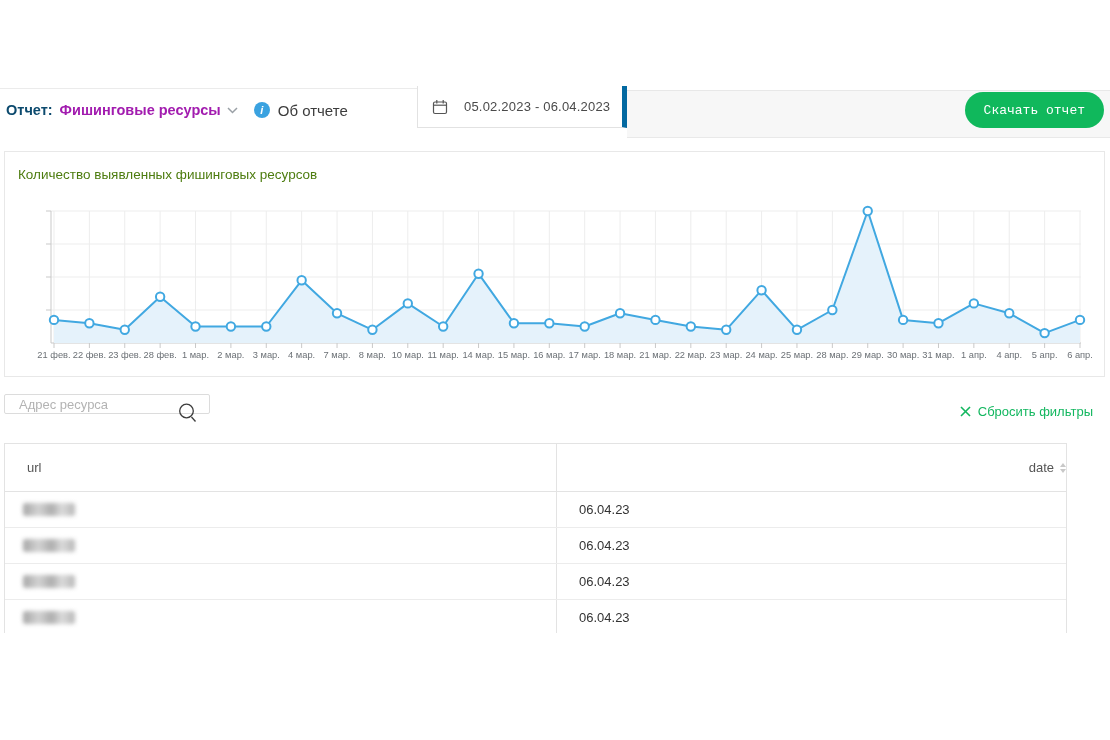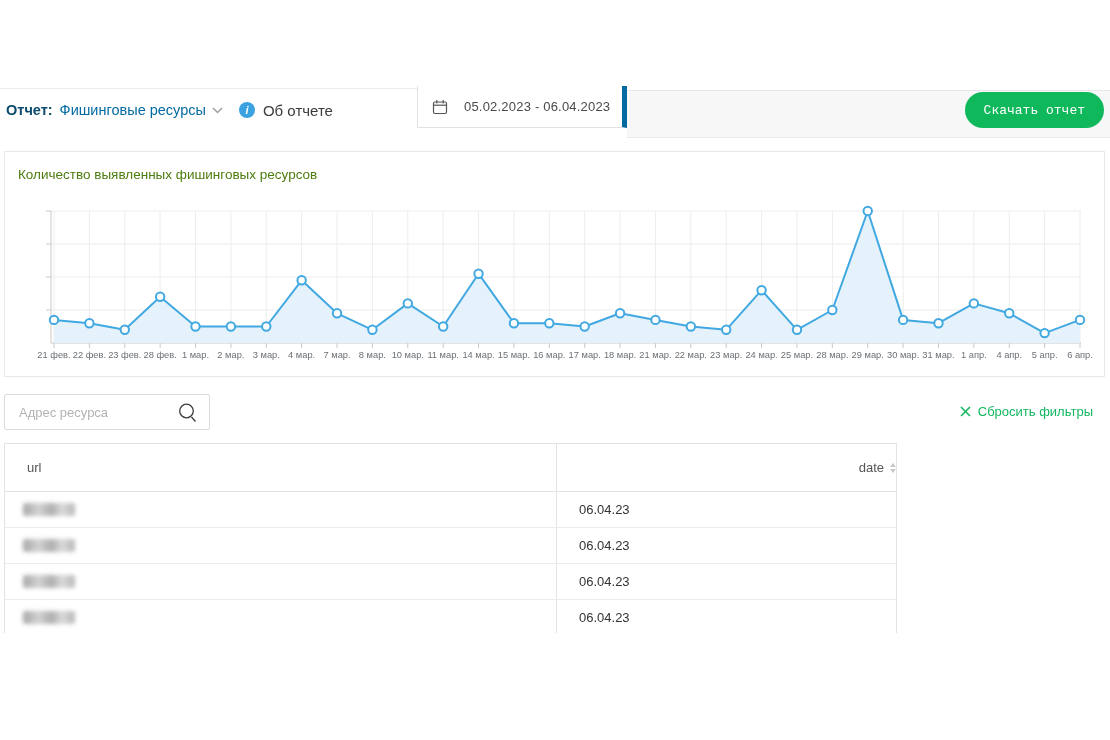--- a/index.html
+++ b/index.html
@@ -9,21 +9,21 @@
 
   
   .topbar-line { position:absolute; top:88px; height:1px; background:#ebebeb; }
   .topbar-line.left { left:0; width:417px; }
   .topbar-line.right { left:627px; right:0; top:90px; background:#e8e8e8; }
   .gray-strip { position:absolute; left:627px; right:0; top:91px; height:47px; background:#f7f7f7; border-bottom:1px solid #e9e9e9; }
 
   .toolbar { position:absolute; left:6px; top:96px; height:28px; display:flex; align-items:center; }
   .report-label { font-size:14.5px; font-weight:bold; color:#0c4a6e; }
   .report-select { display:flex; align-items:center; margin-left:7px; cursor:pointer; }
-  .report-value { font-size:14.5px; font-weight:normal; color:#0369a1; }
+  .report-value { font-size:14.5px; font-weight:bold; color:#a21caf; }
   .chevron { margin-left:6px; display:inline-flex; }
   .about { display:flex; align-items:center; margin-left:16px; cursor:pointer; }
   .info-badge { width:16px; height:16px; border-radius:50%; background:#3aa2e0; color:#fff;
     font-size:11px; font-weight:bold; display:flex; align-items:center; justify-content:center; font-style:italic; }
   .about-label { margin-left:8px; font-size:15px; color:#3c3c3c; }
 
   .datebox { position:absolute; left:417px; top:86px; width:210px; height:42px; background:#fff;
     border-left:1px solid #e2e2e2; border-right:5px solid #0369a1; border-bottom:1px solid #e2e2e2;
     display:flex; align-items:center; padding-left:14px; cursor:pointer; }
   .datebox-text { margin-left:16px; font-size:13px; color:#4a4a4a; letter-spacing:.2px; }
@@ -32,31 +32,31 @@
     border-radius:18px; background:#10b85c; color:#fff; font-size:13px; font-family:Liberation Mono, monospace;
     cursor:pointer; }
 
   
   .chart-card { position:absolute; left:4px; top:151px; width:1101px; height:226px; background:#fff;
     border:1px solid #e8e8e8; }
   .chart-title { position:absolute; left:13px; top:15px; font-size:13.5px; color:#4d7c0f; }
   .chart-svg { position:absolute; left:0; top:0; }
 
   
-  .search-box { position:absolute; left:4px; top:394px; width:206px; height:36px; border:1px solid #dcdcdc;
+  .search-box { position:absolute; left:4px; top:394px; width:206px; height:20px; border:1px solid #dcdcdc;
     border-radius:2px; background:#fff; }
   .search-input { position:absolute; left:0; top:0; width:100%; height:100%; border:none; outline:none;
     padding:0 36px 0 14px; font-size:13px; color:#333; font-family:"Liberation Sans",sans-serif; background:transparent; }
   .search-input::placeholder { color:#b3b3b3; }
   .search-icon { position:absolute; right:10px; top:7px; cursor:pointer; }
   .reset-filters { position:absolute; right:17px; top:404px; display:flex; align-items:center; cursor:pointer; }
   .reset-label { margin-left:7px; font-size:13px; color:#12b75f; }
 
   
-  .table { position:absolute; left:4px; top:443px; width:893px; height:190px; overflow:hidden;
+  .table { position:absolute; left:4px; top:443px; width:1063px; height:190px; overflow:hidden;
     border:1px solid #e3e3e3; border-bottom:none; background:#fff; }
   .thead { display:flex; height:48px; border-bottom:1px solid #e3e3e3; }
   .th { display:flex; align-items:center; font-size:13px; color:#555; }
   .th-url { width:551px; padding-left:22px; }
   .th-date { flex:1; padding-left:22px; border-left:1px solid #e3e3e3; cursor:pointer;justify-content:flex-end; }
   .sort-icon { display:inline-flex; flex-direction:column; margin-left:6px; gap:2px; }
   .sort-icon i { display:block; width:0; height:0; border-left:3.5px solid transparent; border-right:3.5px solid transparent; }
   .sort-icon .up { border-bottom:4px solid #c8c8c8; }
   .sort-icon .dn { border-top:4px solid #c8c8c8; }
   .trow { display:flex; height:36px; border-bottom:1px solid #ececec; cursor:pointer; }

